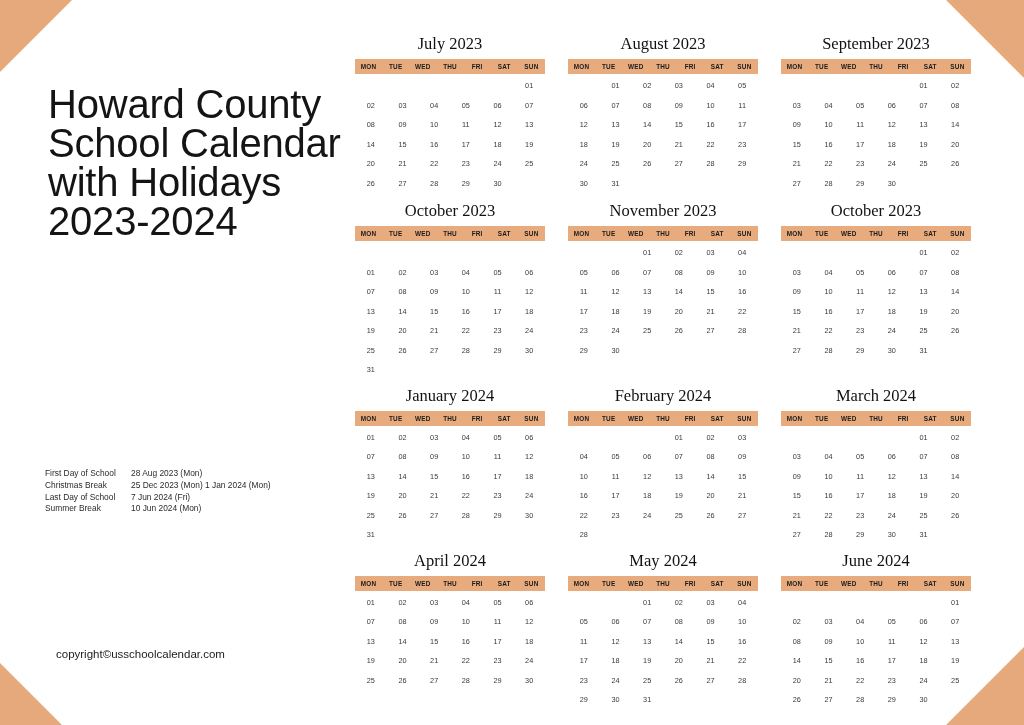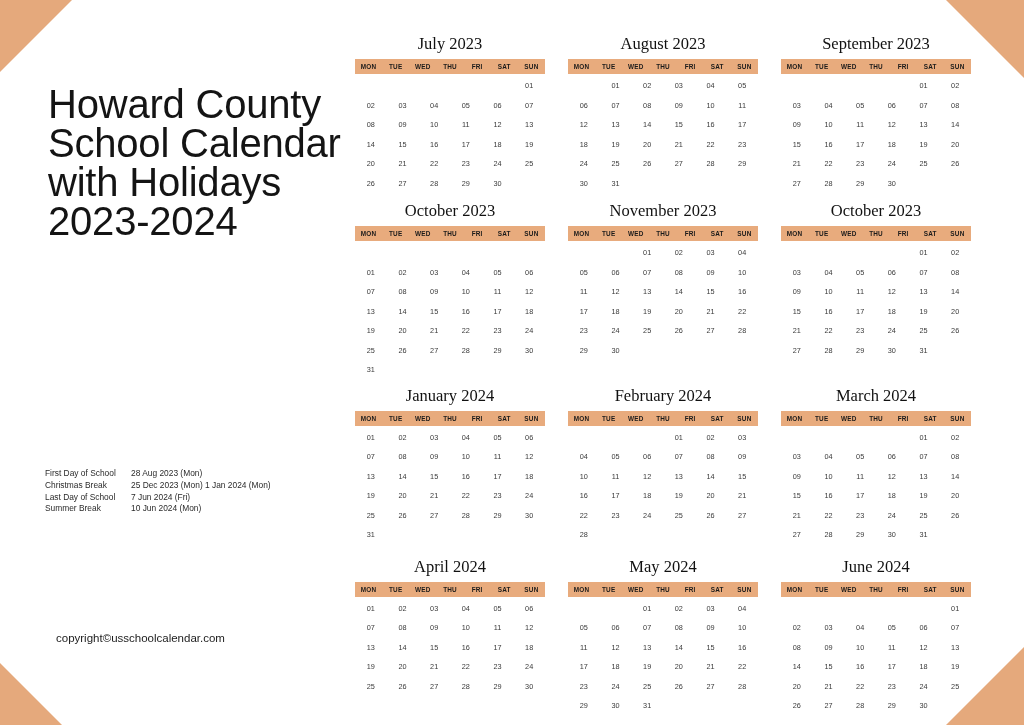--- a/index.html
+++ b/index.html
@@ -86,21 +86,21 @@
   }
   .legend-date {
     display: inline-block;
     vertical-align: top;
   }
   .legend-date.pushed { padding-left: 52px; }
 
   .copyright {
     position: absolute;
     left: 56px;
-    top: 632px;
+    top: 648px;
     font-size: 11.5px;
     color: #1c1c1c;
   }
 
   
   .cal-area {
     position: absolute;
     left: 355px;
     top: 34px;
     width: 646px;
@@ -148,21 +148,21 @@
     font-size: 7.3px;
     color: #3a3a3a;
     text-align: center;
     line-height: 19.5px;
   }
   .day.empty { color: transparent; }
 
   
   .mr-1 { margin-bottom: 8px; }
   .mr-2 { margin-bottom: 6px; }
-  .mr-3 { margin-bottom: 12px; }
+  .mr-3 { margin-bottom: 6px; }
 </style>
 </head>
 <body>
 
 <div class="corner corner-tl"></div>
 <div class="corner corner-tr"></div>
 <div class="corner corner-bl"></div>
 <div class="corner corner-br"></div>
 
 <div class="left-panel">

